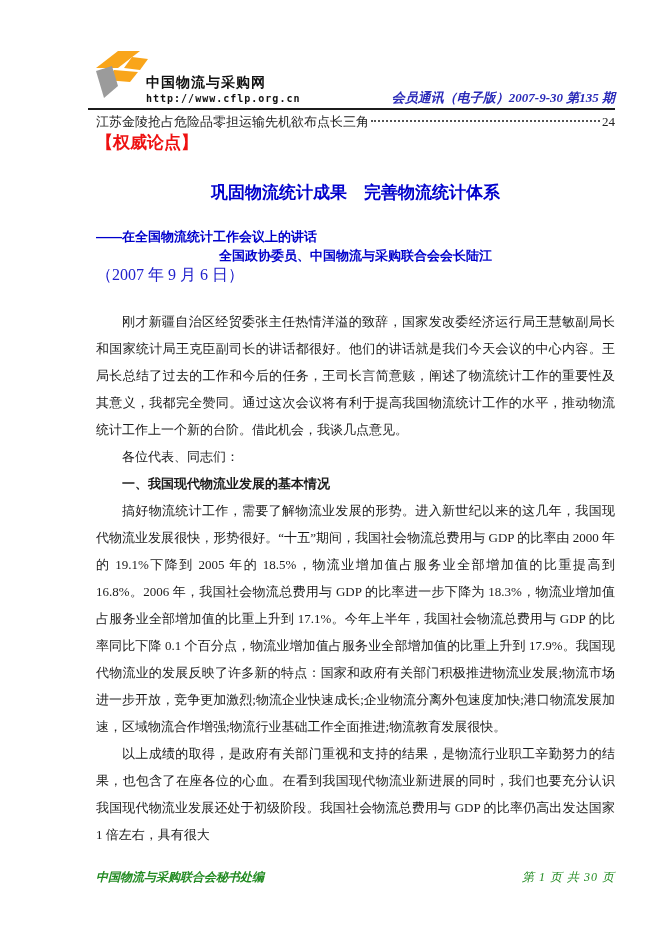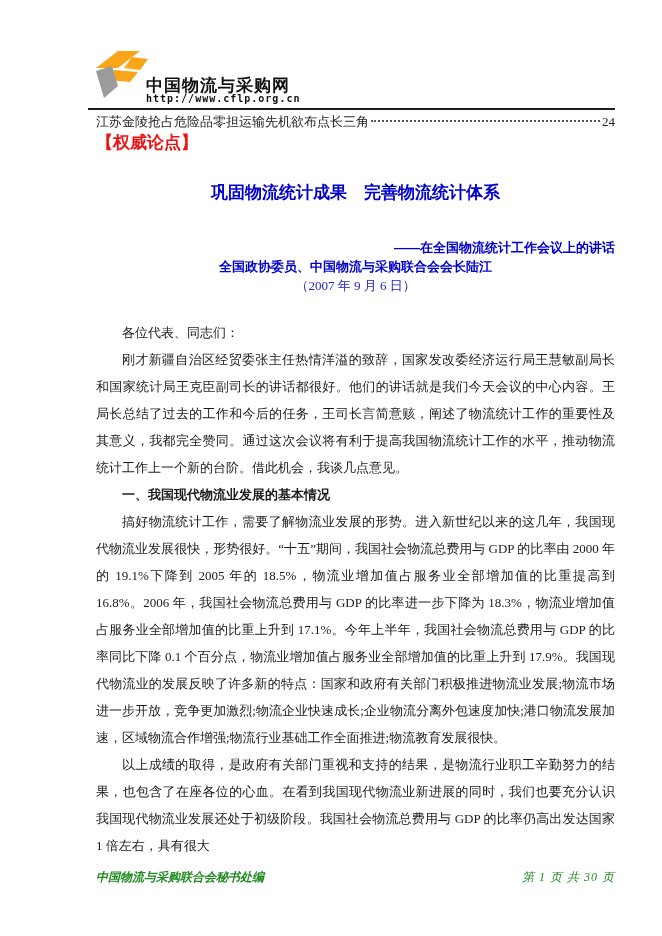--- a/index.html
+++ b/index.html
@@ -18,21 +18,21 @@
   .header {
     position: relative;
     margin: 46px 47px 0 88px;
     height: 62px;
   }
   .logo { position: absolute; left: 0; top: 0; width: 230px; height: 62px; }
   .logo svg { position: absolute; left: 0; top: 0; }
   .logo-title {
     position: absolute; left: 58px; top: 28px;
     font-family: "Liberation Sans", "DejaVu Sans", sans-serif;
-    font-weight: bold; font-size: 17px; letter-spacing: 1px; color: #111;
+    font-weight: bold; font-size: 14px; letter-spacing: 1px; color: #111;
     white-space: nowrap;
   }
   .logo-url {
     position: absolute; left: 14px; top: 47px;
     font-family: "DejaVu Sans Mono", "Liberation Mono", monospace;
     font-weight: bold; font-size: 10px; letter-spacing: 1px; color: #111;
     white-space: nowrap;
     margin-left: 44px;
   }
   .issue {
@@ -63,35 +63,35 @@
     font-size: 17px; font-weight: bold; color: #ee1111;
     font-family: "Liberation Sans", "DejaVu Sans", sans-serif;
   }
   .art-title {
     margin-top: 27px;
     text-align: center;
     font-size: 17px; font-weight: bold; color: #0000cc;
     font-family: "Liberation Sans", "DejaVu Sans", sans-serif;
   }
   .art-sub {
-    margin-top: 34px;
-    text-align: right;
+    margin-top: 23px;
+    text-align: left;
     font-size: 13px; font-weight: bold; color: #0000cc;
     font-family: "Liberation Sans", "DejaVu Sans", sans-serif;
     line-height: 19px;
   }
   .art-author {
     text-align: center;
     font-size: 13px; font-weight: bold; color: #0000cc;
     font-family: "Liberation Sans", "DejaVu Sans", sans-serif;
     line-height: 19px;
   }
   .art-date {
-    text-align: center;
-    font-size: 13px; color: #2222cc;
+    text-align: left;
+    font-size: 16px; color: #2222cc;
     line-height: 19px;
     font-family: Liberation Serif, serif;
   }
   .body-block { margin-top: 24px; }
   .body-block p, .body-block h2 {
     font-size: 13px;
     line-height: 27px;
     text-align: justify;
     text-indent: 2em;
     color: #1a1a1a;
@@ -119,40 +119,41 @@
     <div class="logo">
       <svg width="64" height="60" viewBox="0 0 64 60" aria-hidden="true">
         <polygon points="8,22 30,5 52,5 30,22" fill="#F9A51A"></polygon>
         <polygon points="44,11 60,13 52,24 36,22" fill="#F9A51A"></polygon>
         <polygon points="26,24 50,26 42,36 18,34" fill="#F9A51A"></polygon>
         <polygon points="8,25 24,20 30,40 16,52" fill="#9B9B9B"></polygon>
       </svg>
       <div class="logo-title">中国物流与采购网</div>
       <div class="logo-url">http://www.cflp.org.cn</div>
     </div>
+    <div class="issue">会员通讯（电子版）2007-9-30 第135 期</div>
   </div>
 
   <div class="rule"></div>
 
   <div class="toc-line">
     <span>江苏金陵抢占危险品零担运输先机欲布点长三角</span>
     <span class="leader"></span>
     <span>24</span>
   </div>
 
   <div class="article">
     <div class="col-tag">【权威论点】</div>
     <h1 class="art-title">巩固物流统计成果　完善物流统计体系</h1>
     <div class="art-sub">——在全国物流统计工作会议上的讲话</div>
     <div class="art-author">全国政协委员、中国物流与采购联合会会长陆江</div>
     <div class="art-date">（2007 年 9 月 6 日）</div>
 
     <div class="body-block">
+      <p>刚才新疆自治区经贸委张主任热情洋溢的致辞，国家发改委经济运行局王慧敏副局长和国家统计局王克臣副司长的讲话都很好。他们的讲话就是我们今天会议的中心内容。王局长总结了过去的工作和今后的任务，王司长言简意赅，阐述了物流统计工作的重要性及其意义，我都完全赞同。通过这次会议将有利于提高我国物流统计工作的水平，推动物流统计工作上一个新的台阶。借此机会，我谈几点意见。</p>
       <p>各位代表、同志们：</p>
-      <p>刚才新疆自治区经贸委张主任热情洋溢的致辞，国家发改委经济运行局王慧敏副局长和国家统计局王克臣副司长的讲话都很好。他们的讲话就是我们今天会议的中心内容。王局长总结了过去的工作和今后的任务，王司长言简意赅，阐述了物流统计工作的重要性及其意义，我都完全赞同。通过这次会议将有利于提高我国物流统计工作的水平，推动物流统计工作上一个新的台阶。借此机会，我谈几点意见。</p>
       <h2>一、我国现代物流业发展的基本情况</h2>
       <p>搞好物流统计工作，需要了解物流业发展的形势。进入新世纪以来的这几年，我国现代物流业发展很快，形势很好。“十五”期间，我国社会物流总费用与 GDP 的比率由 2000 年的 19.1%下降到 2005 年的 18.5%，物流业增加值占服务业全部增加值的比重提高到 16.8%。2006 年，我国社会物流总费用与 GDP 的比率进一步下降为 18.3%，物流业增加值占服务业全部增加值的比重上升到 17.1%。今年上半年，我国社会物流总费用与 GDP 的比率同比下降 0.1 个百分点，物流业增加值占服务业全部增加值的比重上升到 17.9%。我国现代物流业的发展反映了许多新的特点：国家和政府有关部门积极推进物流业发展;物流市场进一步开放，竞争更加激烈;物流企业快速成长;企业物流分离外包速度加快;港口物流发展加速，区域物流合作增强;物流行业基础工作全面推进;物流教育发展很快。</p>
       <p>以上成绩的取得，是政府有关部门重视和支持的结果，是物流行业职工辛勤努力的结果，也包含了在座各位的心血。在看到我国现代物流业新进展的同时，我们也要充分认识我国现代物流业发展还处于初级阶段。我国社会物流总费用与 GDP 的比率仍高出发达国家 1 倍左右，具有很大</p>
     </div>
   </div>
 
   <div class="footer">
     <span class="f-left">中国物流与采购联合会秘书处编</span>
     <span class="f-right">第 1 页 共 30 页</span>
   </div>

